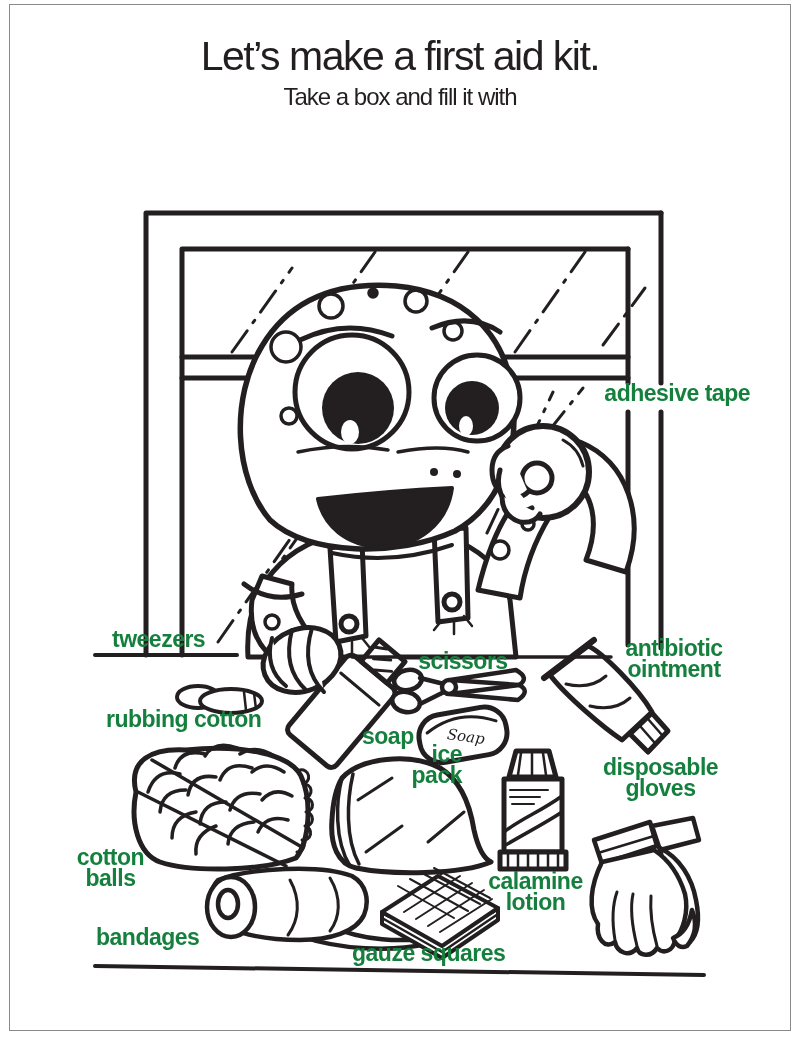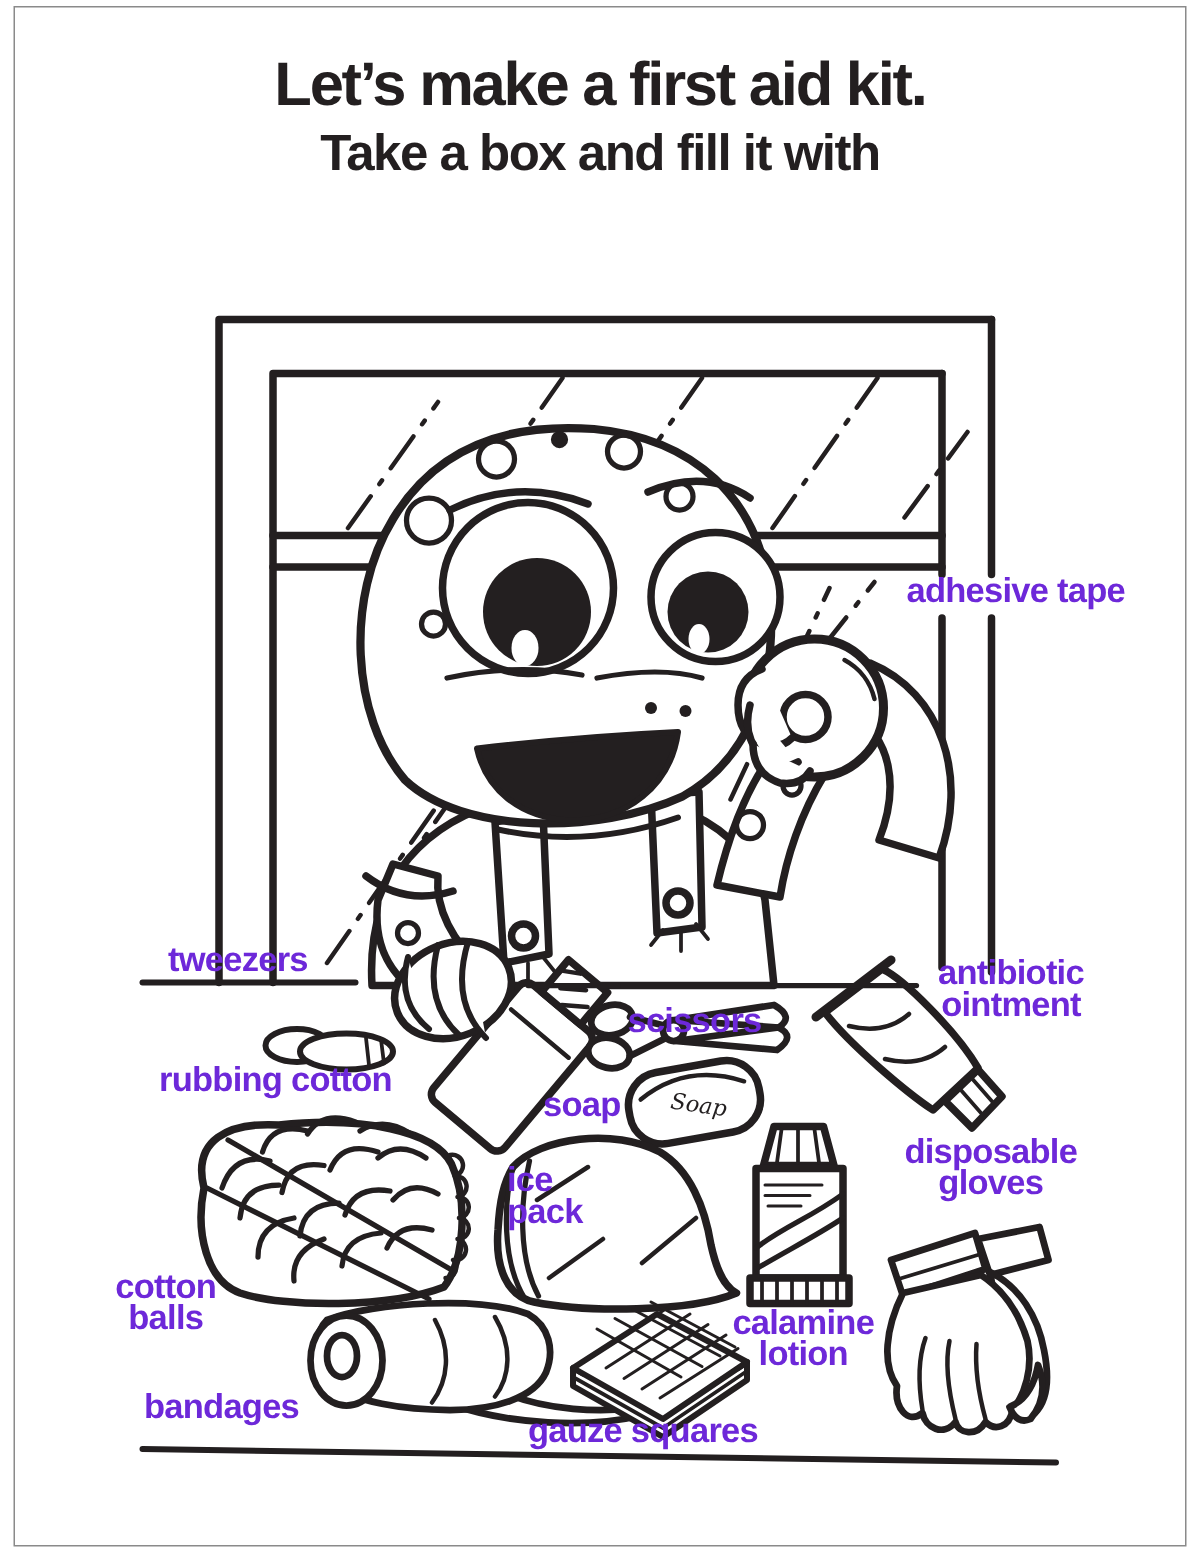--- a/index.html
+++ b/index.html
@@ -1,26 +1,26 @@
 <!DOCTYPE html>
 <html><head>
 <meta charset="utf-8">
 <style>
   html,body{margin:0;padding:0;background:#fff;}
   #page{position:relative;width:800px;height:1040px;background:#ffffff;overflow:hidden;
         font-family:"Liberation Sans",sans-serif;color:#231f20;}
   #frame{position:absolute;left:9px;top:4px;width:782px;height:1027px;
          border:1.5px solid #8a8a8a;box-sizing:border-box;}
   .title{position:absolute;left:0;top:36px;width:800px;text-align:center;
-         font-weight:700;line-height:1.0;letter-spacing:-1px;}
+         font-weight:400;line-height:1.0;letter-spacing:-1px;}
   .t1{font-size:41px;letter-spacing:-1.5px;margin-bottom:8px;}
-  .t2,.t3{font-size:34px;margin-top:6px;}
+  .t2,.t3{font-size:24px;margin-top:6px;}
   svg{position:absolute;left:0;top:0;}
   .label{position:absolute;font-weight:700;font-size:23px;letter-spacing:-0.5px;
-         line-height:21px;white-space:pre-line;color:#6d28d9;}
+         line-height:21px;white-space:pre-line;color:#15803d;}
 </style>
 </head>
 <body>
 
 <div id="page">
   <div id="frame"></div>
 
   <div class="title">
     <div class="t1">Let’s make a first aid kit.</div>
     <div class="t2">Take a box and fill it with</div>
@@ -231,26 +231,26 @@
 
     <g stroke-width="3.5">
       <path d="M352,657 H412"></path>
       <path d="M516,657 H611"></path>
     </g>
     <path stroke-width="4" d="M95,966 L704,975"></path>
   </svg>
 
   <div class="label" style="left:565px;top:383px;width:185px;text-align:right;">adhesive tape</div>
   <div class="label" style="left:112px;top:629px;width:130px;">tweezers</div>
-  <div class="label" style="left:410px;top:670px;width:106px;text-align:center;">scissors</div>
+  <div class="label" style="left:410px;top:651px;width:106px;text-align:center;">scissors</div>
   <div class="label" style="left:600px;top:638px;width:148px;text-align:center;">antibiotic
 ointment</div>
   <div class="label" style="left:106px;top:709px;width:195px;">rubbing cotton</div>
   <div class="label" style="left:362px;top:726px;width:70px;">soap</div>
-  <div class="label" style="left:338px;top:776px;width:124px;text-align:left;">ice
+  <div class="label" style="left:338px;top:744px;width:124px;text-align:right;">ice
 pack</div>
   <div class="label" style="left:58px;top:847px;width:105px;text-align:center;">cotton
 balls</div>
   <div class="label" style="left:588px;top:757px;width:145px;text-align:center;">disposable
 gloves</div>
   <div class="label" style="left:473px;top:871px;width:125px;text-align:center;">calamine
 lotion</div>
   <div class="label" style="left:96px;top:927px;width:130px;">bandages</div>
   <div class="label" style="left:352px;top:943px;width:168px;">gauze squares</div>
 </div>

